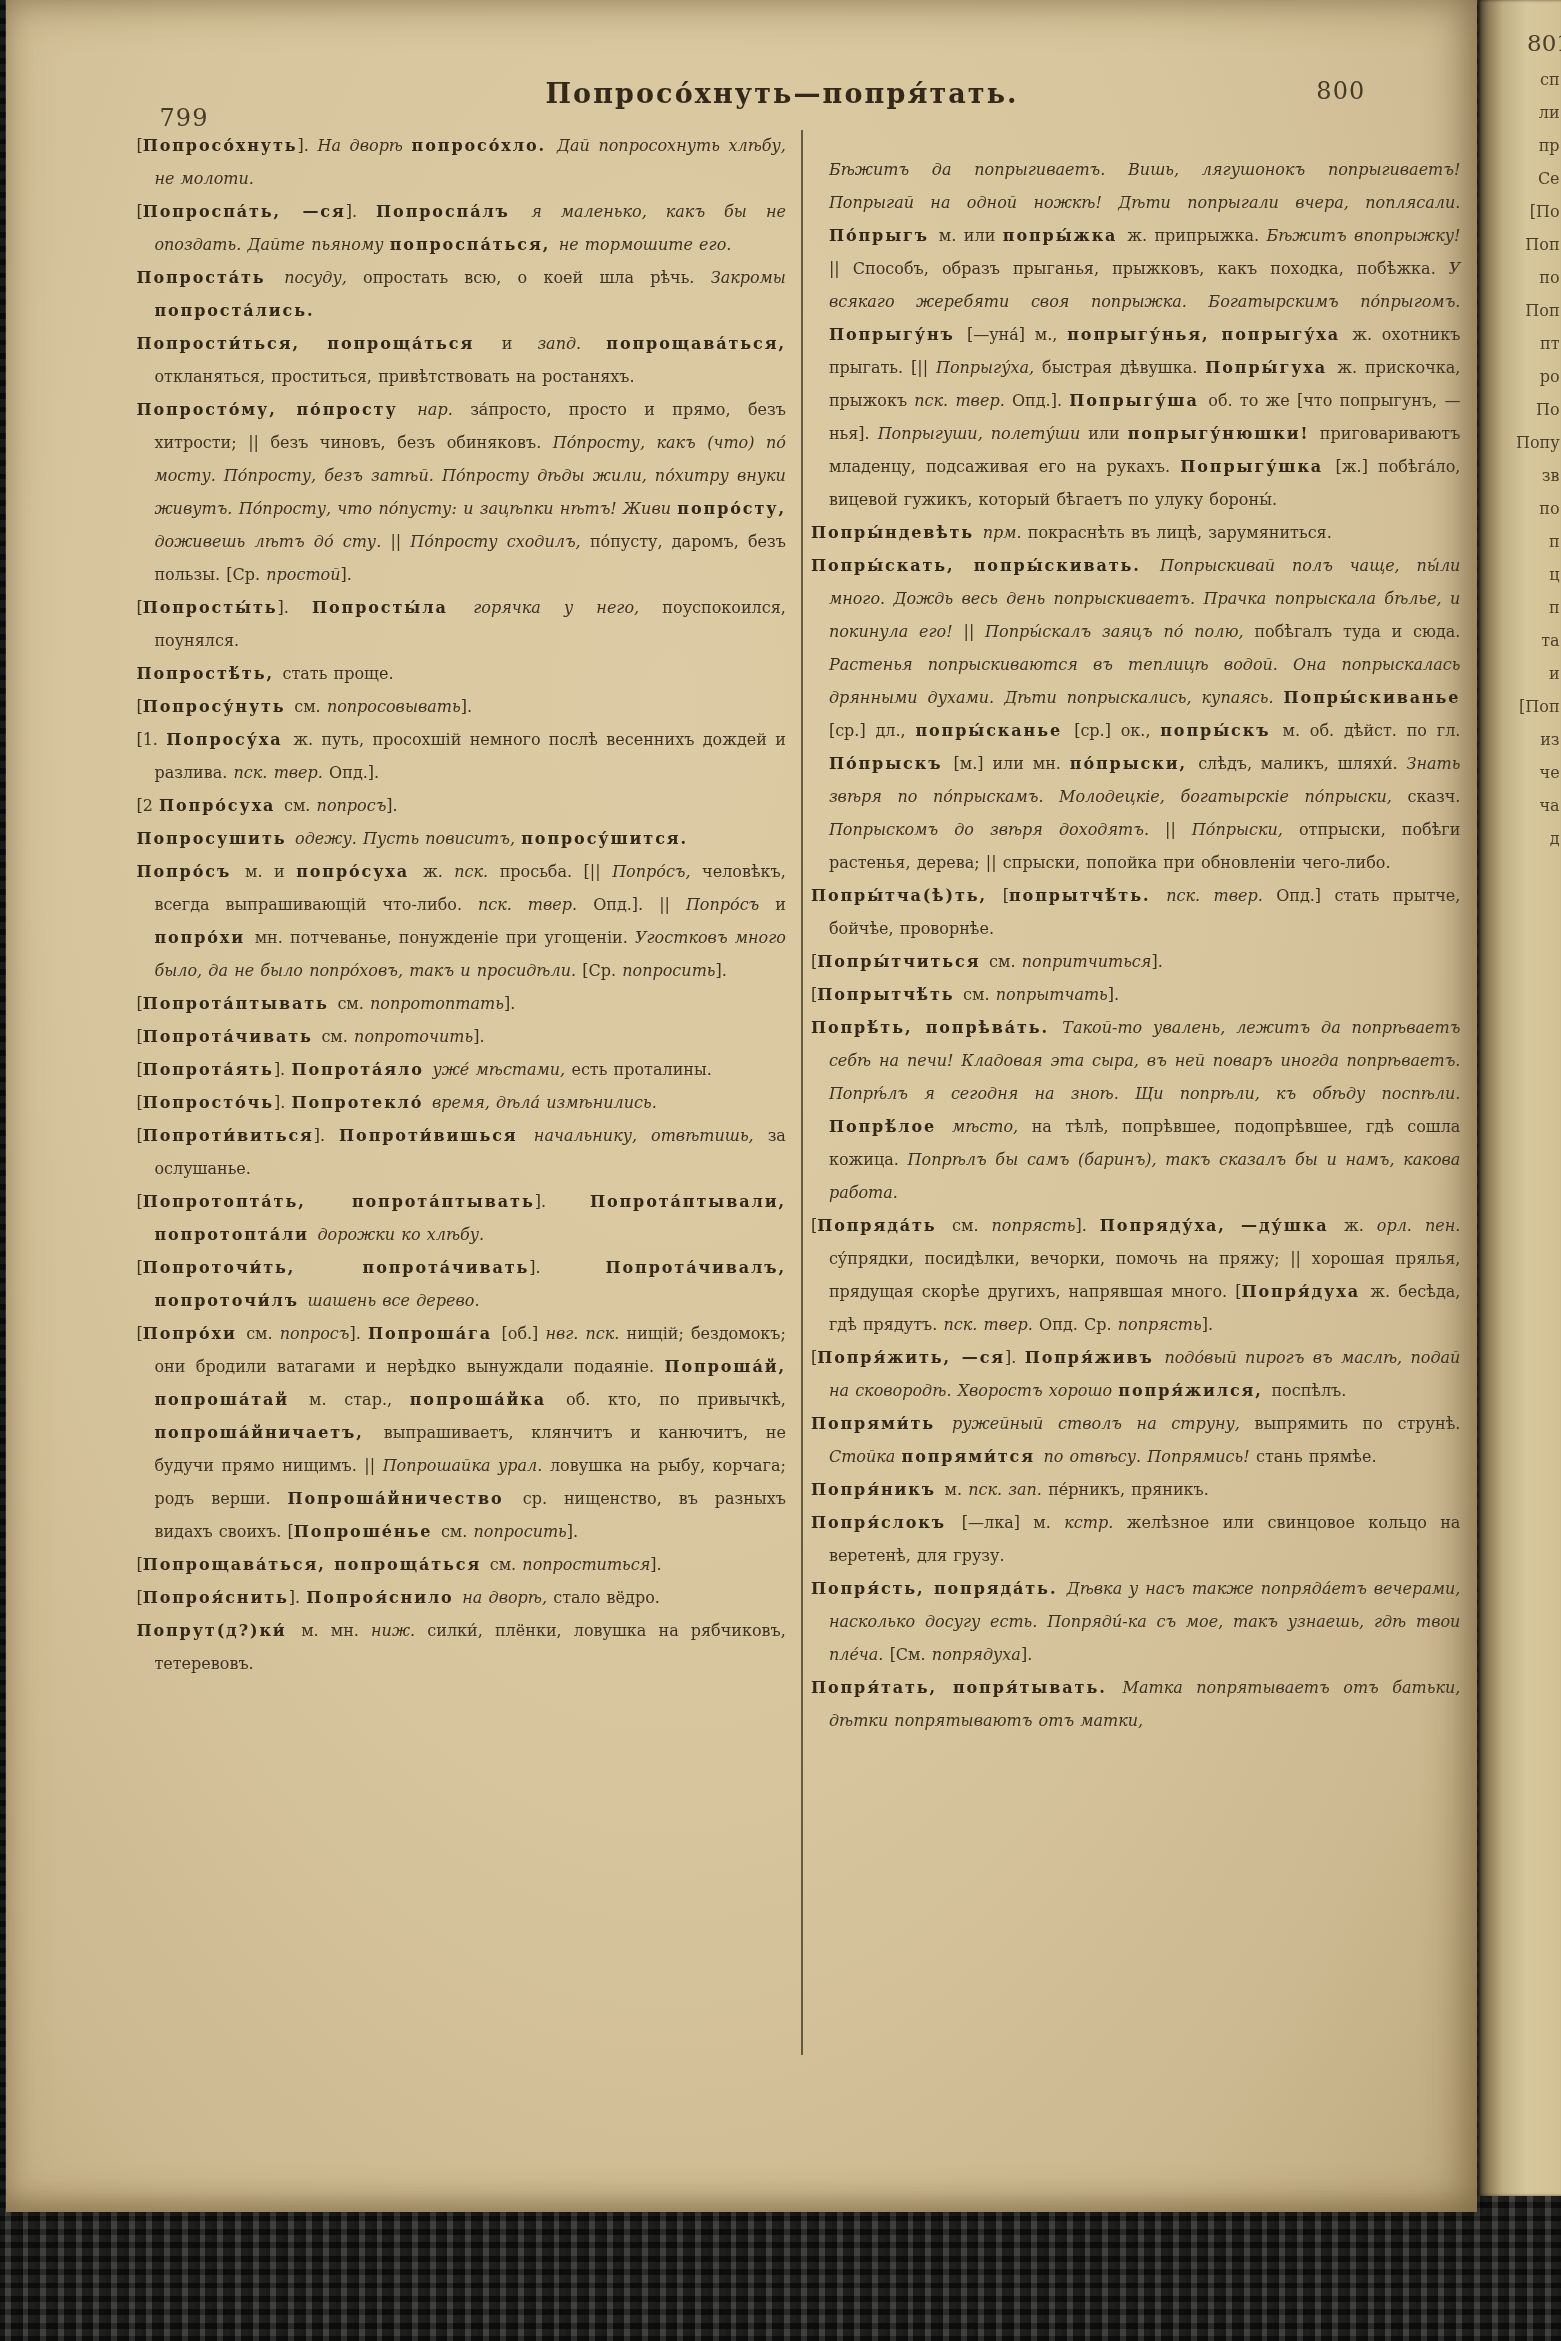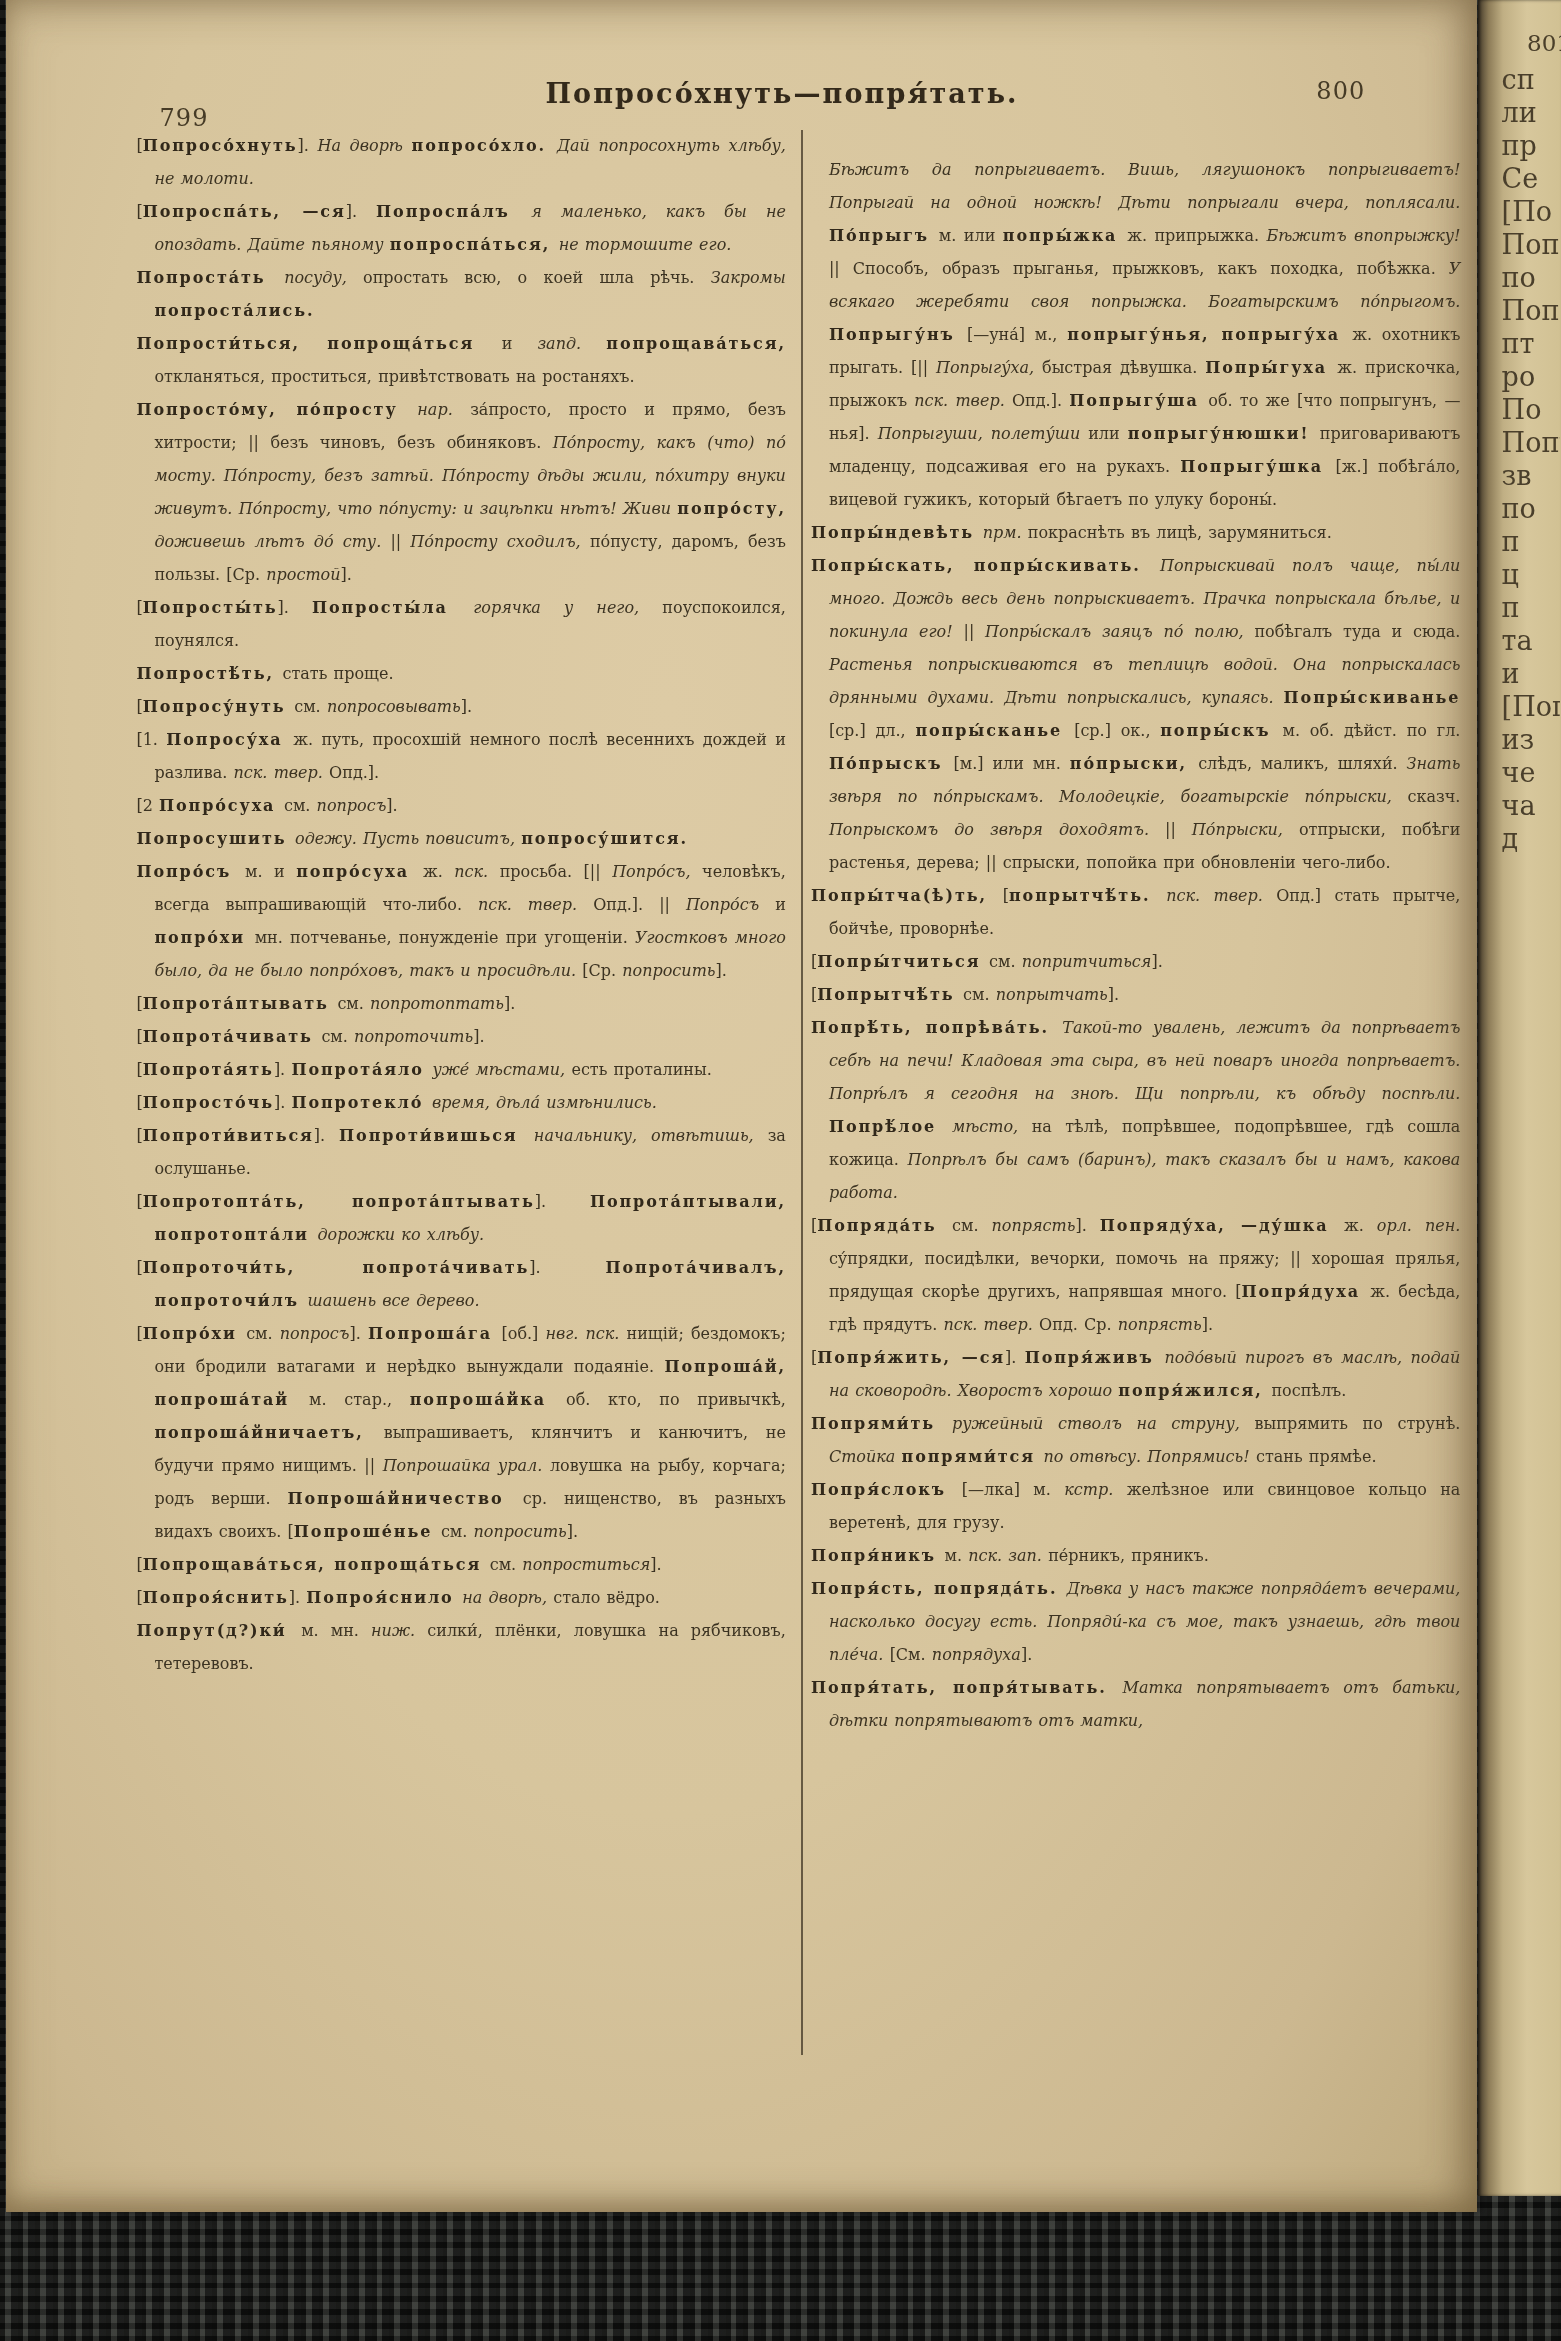--- a/index.html
+++ b/index.html
@@ -36,21 +36,21 @@
     margin:0; font-size:16px; line-height:33px; color:#3c3322;
     text-align:justify; padding-left:18px; text-indent:-18px;
     word-spacing:1.1px;
   }
   .entry.cont { text-indent:0;margin-top:24px; }
   .run-b { font-weight:bold; letter-spacing:1.9px; color:#31281a; }
   .run-i { font-style:italic; }
   .run-r {}
   .next-pnum { position:absolute; left:49px; top:30px; font-size:23px; color:#4a3f2a; }
   .edge-frags { position:absolute; left:23.6px; top:63px; width:58px; overflow:hidden; }
-  .fragment { height:33px; font-size:27px; line-height:33px; color:#4a3f2b; white-space:nowrap; overflow:hidden; }
+  .fragment { height:33px; font-size:16px; line-height:33px; color:#4a3f2b; white-space:nowrap; overflow:hidden;text-align:right; }
 </style>
 </head>
 <body>
 
 <div class="main-page">
   <span class="pnum pnum-left">799</span>
   <div class="header-title">Попросо́хнуть—попря́тать.</div>
   <span class="pnum pnum-right">800</span>
 
   <div class="divider"></div>
@@ -85,22 +85,22 @@
         <p class="entry cont"><span class="run-i">Бѣжитъ да попрыгиваетъ. Вишь, лягушонокъ попрыгиваетъ! Попрыгай на одной ножкѣ! Дѣти попрыгали вчера, поплясали. </span><span class="run-b">По́прыгъ </span><span class="run-r">м. или </span><span class="run-b">попры́жка </span><span class="run-r">ж. припрыжка. </span><span class="run-i">Бѣжитъ впопрыжку! </span><span class="run-r">|| Способъ, образъ прыганья, прыжковъ, какъ походка, побѣжка. </span><span class="run-i">У всякаго жеребяти своя попрыжка. Богатырскимъ по́прыгомъ. </span><span class="run-b">Попрыгу́нъ </span><span class="run-r">[—уна́] м., </span><span class="run-b">попрыгу́нья, попрыгу́ха </span><span class="run-r">ж. охотникъ прыгать. [|| </span><span class="run-i">Попрыгу́ха, </span><span class="run-r">быстрая дѣвушка. </span><span class="run-b">Попры́гуха </span><span class="run-r">ж. прискочка, прыжокъ </span><span class="run-i">пск. твер. </span><span class="run-r">Опд.]. </span><span class="run-b">Попрыгу́ша </span><span class="run-r">об. то же [что попрыгунъ, —нья]. </span><span class="run-i">Попрыгуши, полету́ши </span><span class="run-r">или </span><span class="run-b">попрыгу́нюшки! </span><span class="run-r">приговариваютъ младенцу, подсаживая его на рукахъ. </span><span class="run-b">Попрыгу́шка </span><span class="run-r">[ж.] побѣга́ло, вицевой гужикъ, который бѣгаетъ по улуку бороны́.</span></p>
         <p class="entry"><span class="run-b">Попры́ндевѣть </span><span class="run-i">прм. </span><span class="run-r">покраснѣть въ лицѣ, зарумяниться.</span></p>
         <p class="entry"><span class="run-b">Попры́скать, попры́скивать. </span><span class="run-i">Попрыскивай полъ чаще, пы́ли много. Дождь весь день попрыскиваетъ. Прачка попрыскала бѣлье, и покинула его! </span><span class="run-r">|| </span><span class="run-i">Попры́скалъ заяцъ по́ полю, </span><span class="run-r">побѣгалъ туда и сюда. </span><span class="run-i">Растенья попрыскиваются въ теплицѣ водой. Она попрыскалась дрянными духами. Дѣти попрыскались, купаясь. </span><span class="run-b">Попры́скиванье </span><span class="run-r">[ср.] дл., </span><span class="run-b">попры́сканье </span><span class="run-r">[ср.] ок., </span><span class="run-b">попры́скъ </span><span class="run-r">м. об. дѣйст. по гл. </span><span class="run-b">По́прыскъ </span><span class="run-r">[м.] или мн. </span><span class="run-b">по́прыски, </span><span class="run-r">слѣдъ, маликъ, шляхи́. </span><span class="run-i">Знать звѣря по по́прыскамъ. Молодецкіе, богатырскіе по́прыски, </span><span class="run-r">сказч. </span><span class="run-i">Попрыскомъ до звѣря доходятъ. </span><span class="run-r">|| </span><span class="run-i">По́прыски, </span><span class="run-r">отпрыски, побѣги растенья, дерева; || спрыски, попойка при обновленіи чего-либо.</span></p>
         <p class="entry"><span class="run-b">Попры́тча(ѣ)ть, </span><span class="run-r">[</span><span class="run-b">попрытчѣ́ть. </span><span class="run-i">пск. твер. </span><span class="run-r">Опд.] стать прытче, бойчѣе, проворнѣе.</span></p>
         <p class="entry"><span class="run-r">[</span><span class="run-b">Попры́тчиться </span><span class="run-r">см. </span><span class="run-i">попритчиться</span><span class="run-r">].</span></p>
         <p class="entry"><span class="run-r">[</span><span class="run-b">Попрытчѣ́ть </span><span class="run-r">см. </span><span class="run-i">попрытчать</span><span class="run-r">].</span></p>
         <p class="entry"><span class="run-b">Попрѣ́ть, попрѣва́ть. </span><span class="run-i">Такой-то увалень, лежитъ да попрѣваетъ себѣ на печи! Кладовая эта сыра, въ ней поваръ иногда попрѣваетъ. Попрѣ́лъ я сегодня на зноѣ. Щи попрѣли, къ обѣду поспѣли. </span><span class="run-b">Попрѣ́лое </span><span class="run-i">мѣсто, </span><span class="run-r">на тѣлѣ, попрѣвшее, подопрѣвшее, гдѣ сошла кожица. </span><span class="run-i">Попрѣлъ бы самъ (баринъ), такъ сказалъ бы и намъ, какова работа.</span></p>
         <p class="entry"><span class="run-r">[</span><span class="run-b">Попряда́ть </span><span class="run-r">см. </span><span class="run-i">попрясть</span><span class="run-r">]. </span><span class="run-b">Попряду́ха, —ду́шка </span><span class="run-r">ж. </span><span class="run-i">орл. пен. </span><span class="run-r">су́прядки, посидѣлки, вечорки, помочь на пряжу; || хорошая прялья, прядущая скорѣе другихъ, напрявшая много. [</span><span class="run-b">Попря́духа </span><span class="run-r">ж. бесѣда, гдѣ прядутъ. </span><span class="run-i">пск. твер. </span><span class="run-r">Опд. Ср. </span><span class="run-i">попрясть</span><span class="run-r">].</span></p>
         <p class="entry"><span class="run-r">[</span><span class="run-b">Попря́жить, —ся</span><span class="run-r">]. </span><span class="run-b">Попря́живъ </span><span class="run-i">подо́вый пирогъ въ маслѣ, подай на сковородѣ. Хворостъ хорошо </span><span class="run-b">попря́жился, </span><span class="run-r">поспѣлъ.</span></p>
         <p class="entry"><span class="run-b">Попрями́ть </span><span class="run-i">ружейный стволъ на струну, </span><span class="run-r">выпрямить по струнѣ. </span><span class="run-i">Стойка </span><span class="run-b">попрями́тся </span><span class="run-i">по отвѣсу. Попрямись! </span><span class="run-r">стань прямѣе.</span></p>
+        <p class="entry"><span class="run-b">Попря́никъ </span><span class="run-r">м. </span><span class="run-i">пск. зап. </span><span class="run-r">пе́рникъ, пряникъ.</span></p>
         <p class="entry"><span class="run-b">Попря́слокъ </span><span class="run-r">[—лка] м. </span><span class="run-i">кстр. </span><span class="run-r">желѣзное или свинцовое кольцо на веретенѣ, для грузу.</span></p>
-        <p class="entry"><span class="run-b">Попря́никъ </span><span class="run-r">м. </span><span class="run-i">пск. зап. </span><span class="run-r">пе́рникъ, пряникъ.</span></p>
         <p class="entry"><span class="run-b">Попря́сть, попряда́ть. </span><span class="run-i">Дѣвка у насъ также попряда́етъ вечерами, насколько досугу есть. Попряди́-ка съ мое, такъ узнаешь, гдѣ твои пле́ча. </span><span class="run-r">[См. </span><span class="run-i">попрядуха</span><span class="run-r">].</span></p>
         <p class="entry"><span class="run-b">Попря́тать, попря́тывать. </span><span class="run-i">Матка попрятываетъ отъ батьки, дѣтки попрятываютъ отъ матки, </span></p>
       </div>
   </div>
 </div>
 
 <div class="next-page">
   <span class="next-pnum">801</span>
   <div class="edge-frags">
       <div class="fragment">сп</div>

